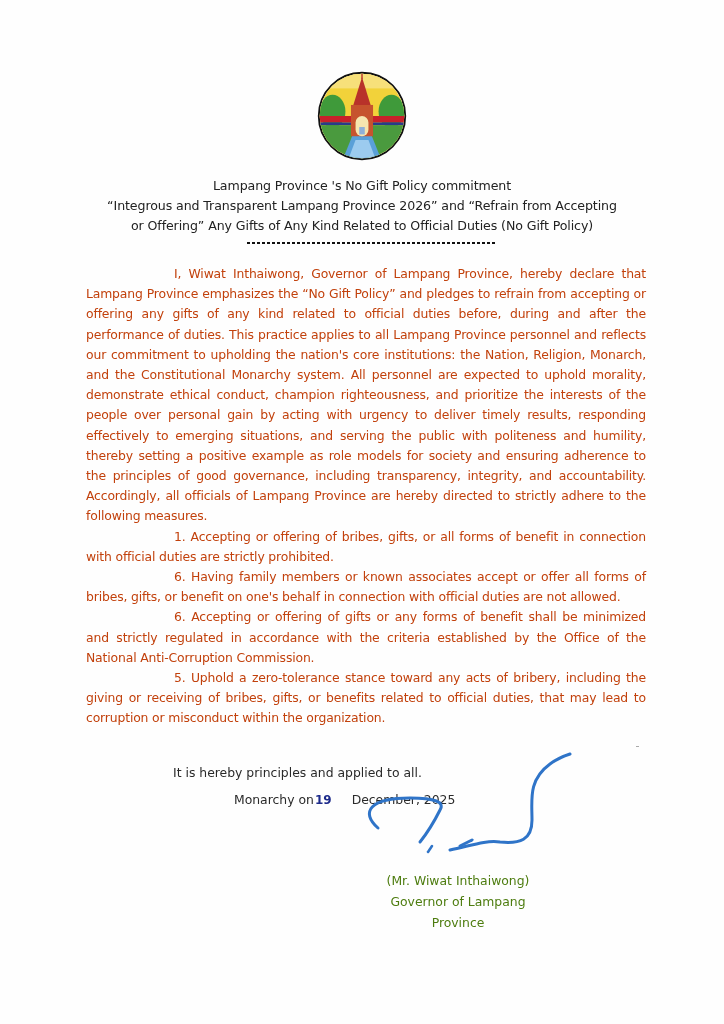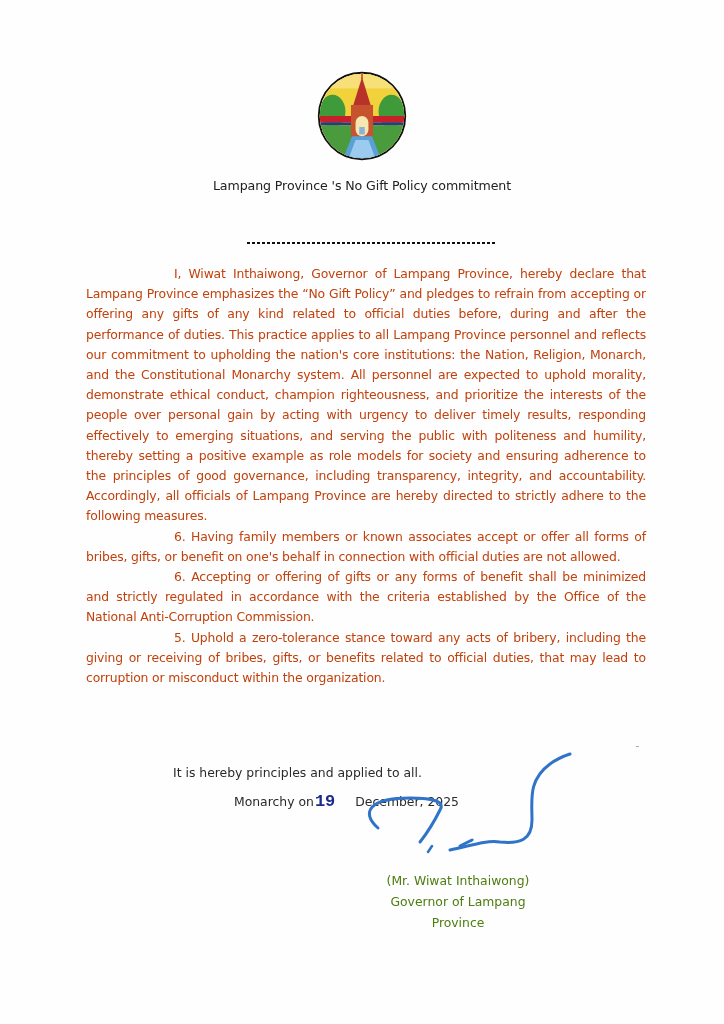--- a/index.html
+++ b/index.html
@@ -11,21 +11,21 @@
            font-size: 12.6px; line-height: 20px; color: #222; letter-spacing: -0.1px; }
   .dots { position: absolute; left: 246px; top: 240px; width: 250px; height: 6px;
           background-image: radial-gradient(circle, #111 1.3px, transparent 1.5px);
           background-size: 5px 6px; background-repeat: repeat-x; }
   .body { position: absolute; left: 86px; width: 560px; top: 264px;
           font-size: 12.4px; line-height: 20.2px; color: #c2410c; letter-spacing: -0.15px; }
   .body p { margin: 0; text-align: justify; text-align-last: left; }
   .indent { text-indent: 88px; }
   .announce1 { position: absolute; left: 173px; top: 765px; font-size: 12.4px; color:#2a2a2a; }
   .announce2 { position: absolute; left: 234px; top: 792px; font-size: 12.4px; color:#2a2a2a; }
-  .announce2 .day { color: #1c2a8a; font-weight: bold; font-size: 17px; margin: 0 20px 0 1px; font-family: Liberation Mono, monospace; }
+  .announce2 .day { color: #1c2a8a; font-weight: bold; font-size: 12px; margin: 0 20px 0 1px; }
   .signature { position: absolute; left: 350px; top: 750px; width: 230px; height: 120px; }
   .sig-name { position: absolute; left: 372px; width: 172px; top: 870px; text-align: center;
               font-size: 12.4px; line-height: 21px; color: #4d7c0f; }
   .speck { position: absolute; width: 3px; height: 1px; background: #aaa; }
 </style>
 </head>
 <body>
 
 <div class="page">
 
@@ -49,26 +49,29 @@
       <polygon points="50,8 40,40 60,40" fill="#b8322a"></polygon>
       <rect x="38" y="38" width="24" height="34" fill="#c6532e"></rect>
       <rect x="43" y="50" width="14" height="22" rx="7" fill="#f6e6b0"></rect>
       <rect x="47" y="62" width="6" height="8" fill="#8fb0d8"></rect>
       <line x1="50" y1="2" x2="50" y2="10" stroke="#b8322a" stroke-width="1.5"></line>
     </g>
   </svg>
 
   <div class="title">
     <div>Lampang Province 's No Gift Policy commitment</div>
+    <div>“Integrous and Transparent Lampang Province 2026” and “Refrain from Accepting</div>
+    <div>or Offering” Any Gifts of Any Kind Related to Official Duties (No Gift Policy)</div>
   </div>
 
   <div class="dots"></div>
 
   <div class="body">
     <p class="indent">I, Wiwat Inthaiwong, Governor of Lampang Province, hereby declare that Lampang Province emphasizes the “No Gift Policy” and pledges to refrain from accepting or offering any gifts of any kind related to official duties before, during and after the performance of duties. This practice applies to all Lampang Province personnel and reflects our commitment to upholding the nation's core institutions: the Nation, Religion, Monarch, and the Constitutional Monarchy system. All personnel are expected to uphold morality, demonstrate ethical conduct, champion righteousness, and prioritize the interests of the people over personal gain by acting with urgency to deliver timely results, responding effectively to emerging situations, and serving the public with politeness and humility, thereby setting a positive example as role models for society and ensuring adherence to the principles of good governance, including transparency, integrity, and accountability. Accordingly, all officials of Lampang Province are hereby directed to strictly adhere to the following measures.</p>
+    <p class="indent">1. Accepting or offering of bribes, gifts, or all forms of benefit in connection with official duties are strictly prohibited.</p>
     <p class="indent">6. Having family members or known associates accept or offer all forms of bribes, gifts, or benefit on one's behalf in connection with official duties are not allowed.</p>
     <p class="indent">6. Accepting or offering of gifts or any forms of benefit shall be minimized and strictly regulated in accordance with the criteria established by the Office of the National Anti-Corruption Commission.</p>
     <p class="indent">5. Uphold a zero-tolerance stance toward any acts of bribery, including the giving or receiving of bribes, gifts, or benefits related to official duties, that may lead to corruption or misconduct within the organization.</p>
   </div>
 
   <div class="announce1">It is hereby principles and applied to all.</div>
   <div class="announce2">
     <span>Monarchy on</span><span class="day">19</span><span>December, 2025</span>
   </div>
 

